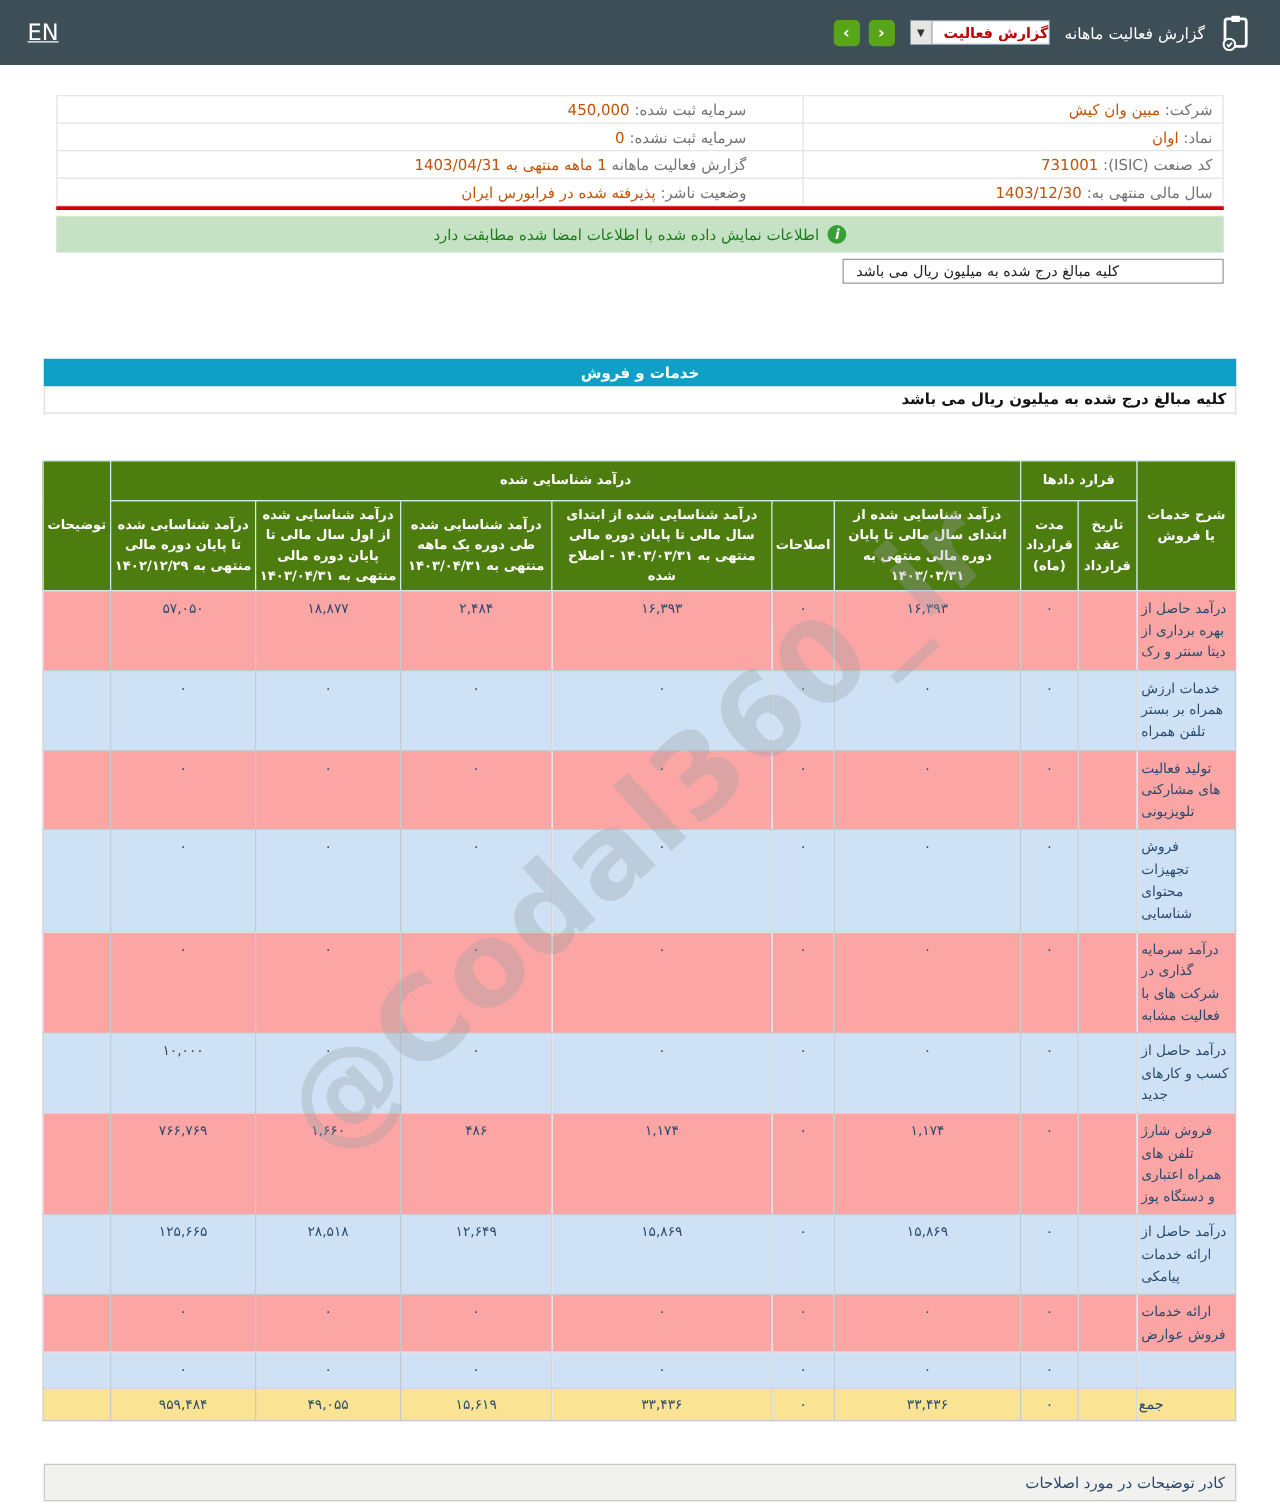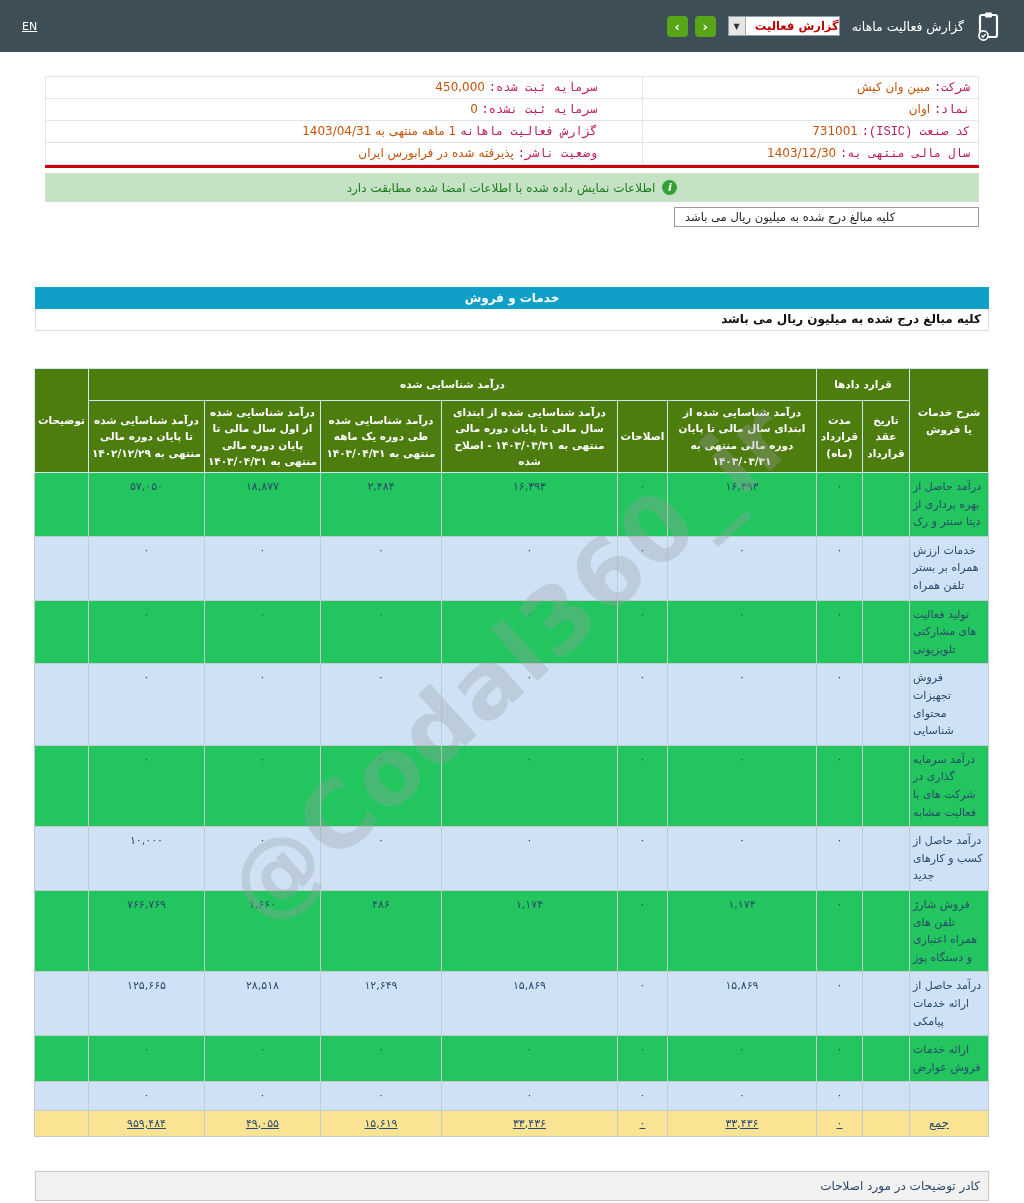--- a/index.html
+++ b/index.html
@@ -28,32 +28,32 @@
   .fake-select .sel-text {
     flex:1; color:#c00000; font-size:11.5px; text-align:right; padding-left:4px;
     white-space:nowrap; overflow:hidden; direction:rtl;font-weight:bold;
   }
   .nav-btns { display:flex; direction:ltr; gap:7px; }
   .nav-btn {
     width:21px; height:21px; background:#58a518; border-radius:4px; color:#fff;
     display:flex; align-items:center; justify-content:center; font-size:13px;
     font-weight:bold; cursor:pointer; line-height:1;
   }
-  .lang-link { color:#fff; font-size:11px; text-decoration:underline; cursor:pointer; }
+  .lang-link { color:#fff; font-size:18px; text-decoration:underline; cursor:pointer; }
   
   .info-table {
     width:934px; margin:24px 45px 0; border-collapse:collapse; background:#fff;
   }
   .info-table td {
     border:1px solid #e4e4e4; height:22px; font-size:12px; padding:1px 8px;
     white-space:nowrap;
   }
   .info-table td.right-cell { width:36%; }
   .info-table td.left-cell  { width:64%; padding-right:45px; }
-  .info-lbl { color:#be185d;font-family:Liberation Mono, monospace; }
+  .info-lbl { color:#737373; }
   .info-val { color:#c45309; }
   .red-line { height:3px; background:#cc0000; margin:0 45px; }
   
   .green-notice {
     margin:5px 45px 0; height:29px; background:#c5e3c4;
     display:flex; align-items:center; justify-content:center; gap:7px;
     color:#1f7a1f; font-size:12px;
   }
   .i-icon {
     width:15px; height:15px; background:#35a033; border-radius:50%; color:#fff;
@@ -82,23 +82,23 @@
   table.report th {
     background:#4d7c0f; color:#fff; font-size:10.5px; font-weight:bold;
     border:1px solid #cfe9f2; padding:3px 2px; vertical-align:middle; line-height:1.55;
   }
   table.report thead tr.grp th { height:32px; }
   table.report td {
     border:1px solid #c3cbd1; font-size:11px; color:#2a4a6b; padding:5px 3px;
     vertical-align:top; text-align:center; line-height:1.6; overflow:hidden;
   }
   table.report td.svc { text-align:left; padding-right:5px; }
-  tr.row-gray td { background:#22c55e; }
+  tr.row-gray td { background:#fca5a5; }
   tr.row-blue td { background:#cfe2f5; }
-  tr.row-total td { background:#fbe394; vertical-align:middle; height:26px; padding:2px 19px;text-decoration:underline; }
+  tr.row-total td { background:#fbe394; vertical-align:middle; height:26px; padding:2px 1px; }
   tr.row-total td.svc { font-size:11.5px; }
   
   .watermark {
     position:absolute; top:255px; left:120px; width:680px; text-align:center;
     transform:rotate(-42deg); font-size:92px; font-weight:bold; color:#9aa0a4;
     opacity:0.33; letter-spacing:2px; direction:ltr; pointer-events:none; z-index:4;
     white-space:nowrap;
   }
   
   .notes { margin:34px 35px 0; }

